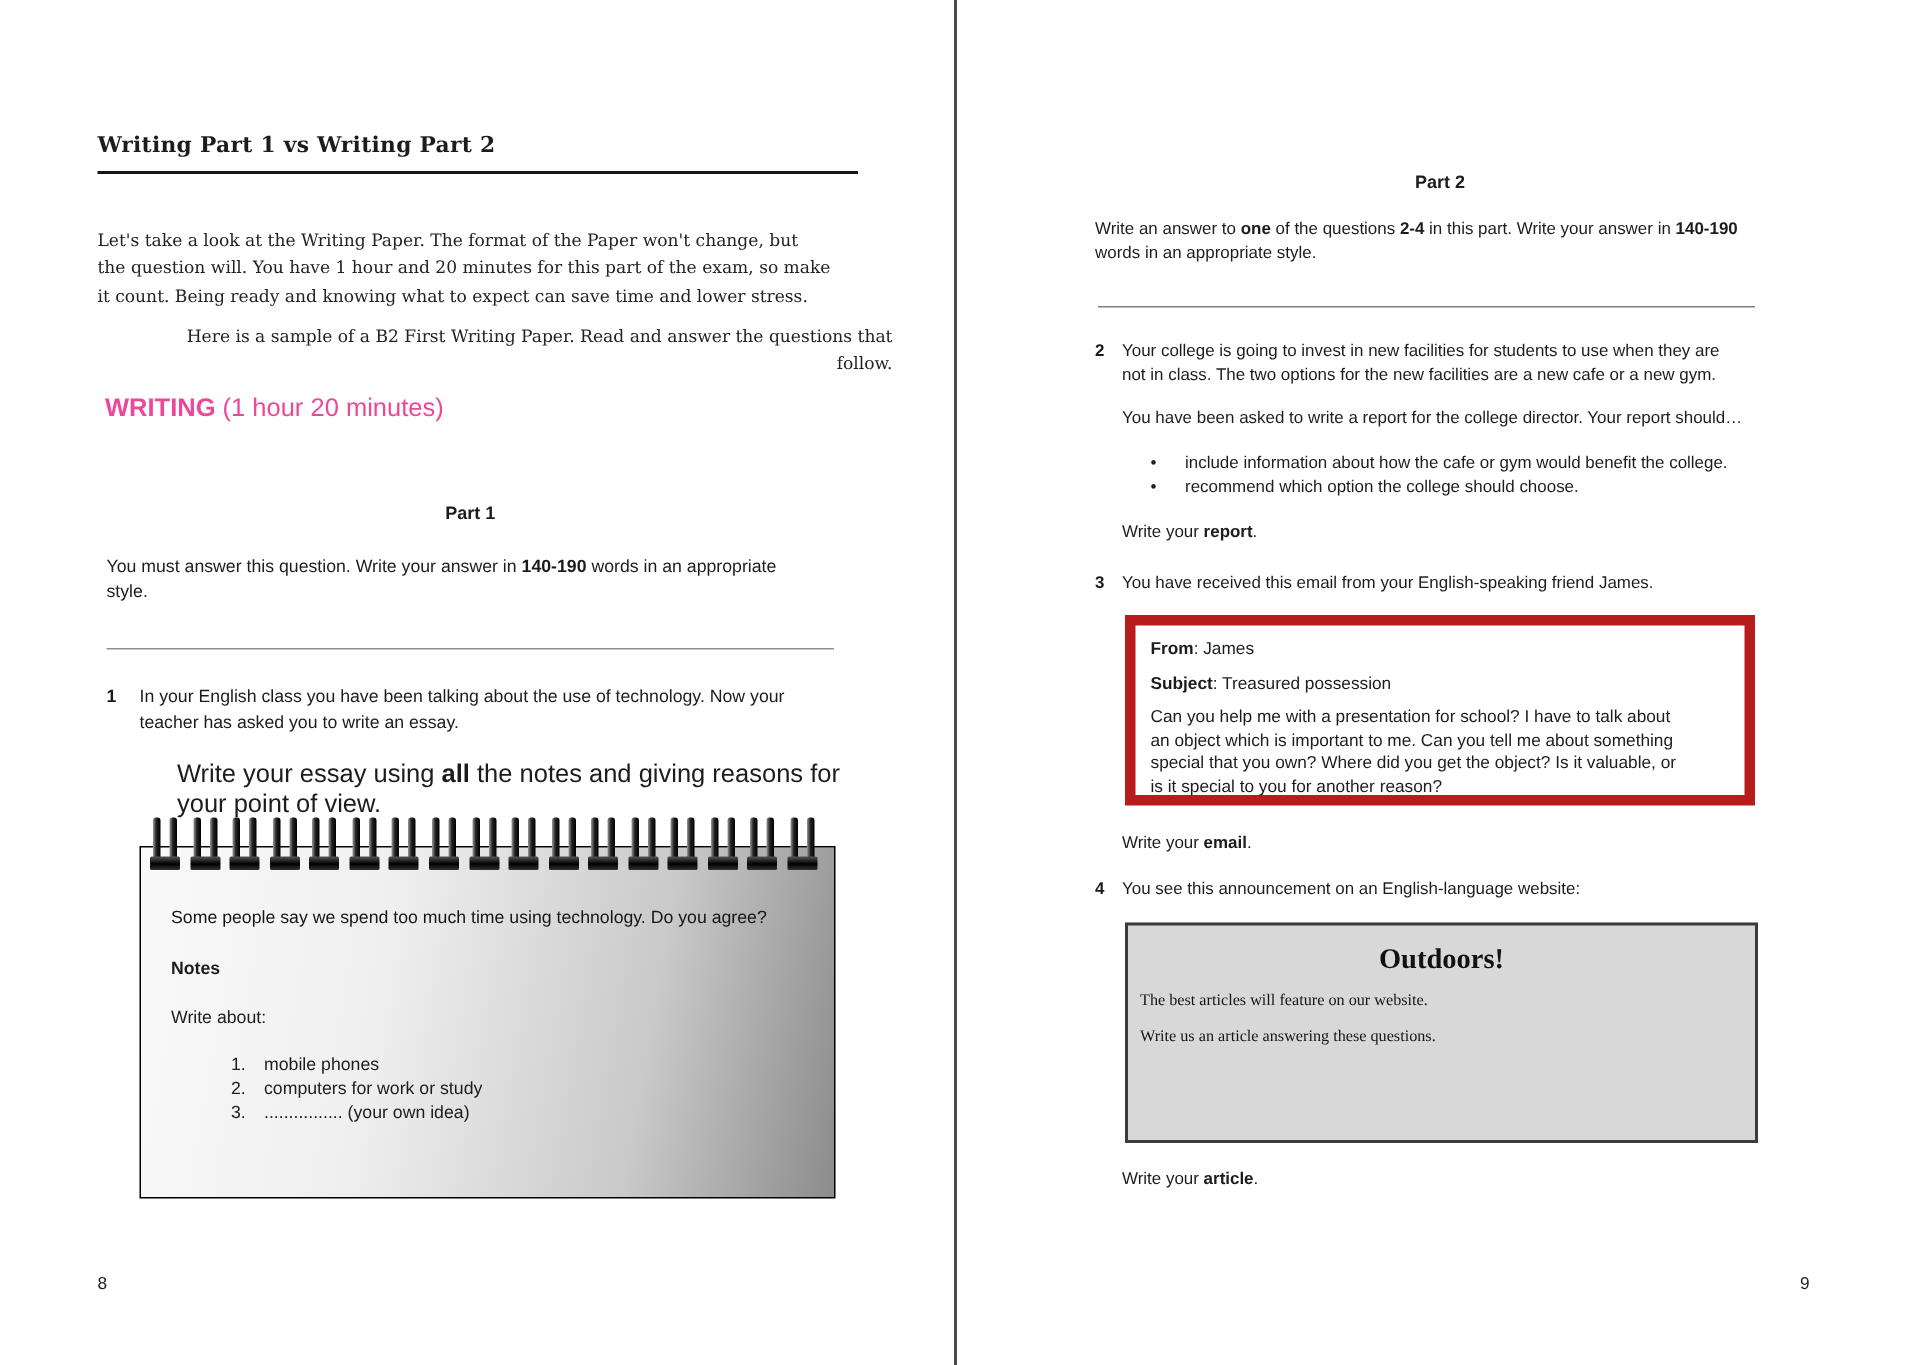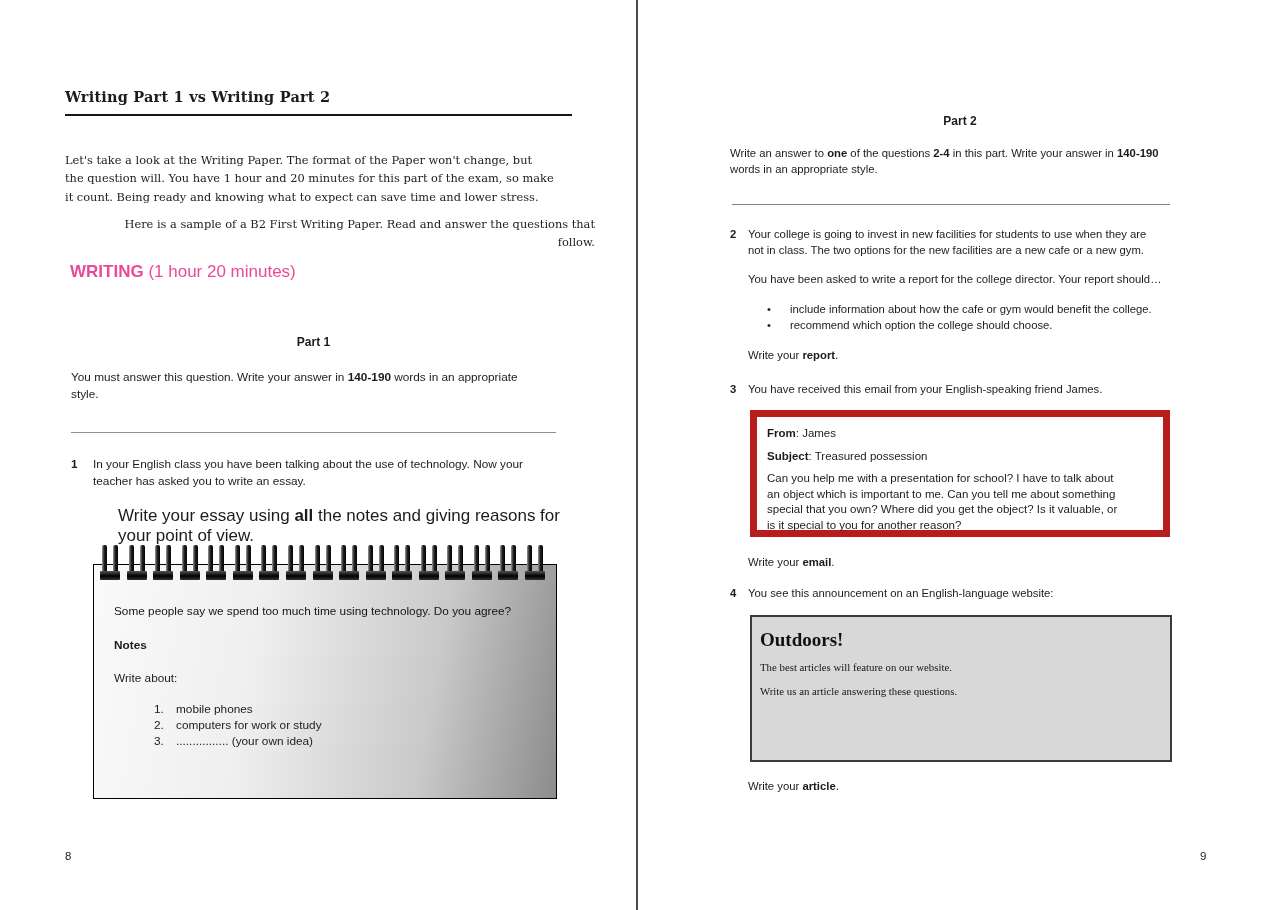--- a/index.html
+++ b/index.html
@@ -95,21 +95,21 @@
   .email-box .line2 { margin-top: 7px; }
   .email-body { margin-top: 7px; }
   .write-line-email { left: 748px; top: 555px; }
   .q4-row { left: 730px; top: 586px; width: 475px; }
   .announcement {
     left: 750px; top: 615px; width: 422px; height: 147px;
     border: 2px solid #3c3c3c; background: #d8d8d8;
     padding: 6px 8px;
   }
   .ann-tagline { font-style: italic; font-size: 11px; color: #222; }
-  .ann-title { font-weight: bold; font-size: 19px; margin-top: 6px; color: #111; }
+  .ann-title { text-align: center; font-weight: bold; font-size: 19px; margin-top: 6px; color: #111; }
   .ann-p { font-size: 10.8px; line-height: 14.5px; margin-top: 9px; color: #151515; }
   .write-line-article { left: 748px; top: 779px; }
   b { font-weight: bold; }
 </style>
 </head>
 <body>
 
 <div class="canvas">
 
   <div class="abs divider"></div>

